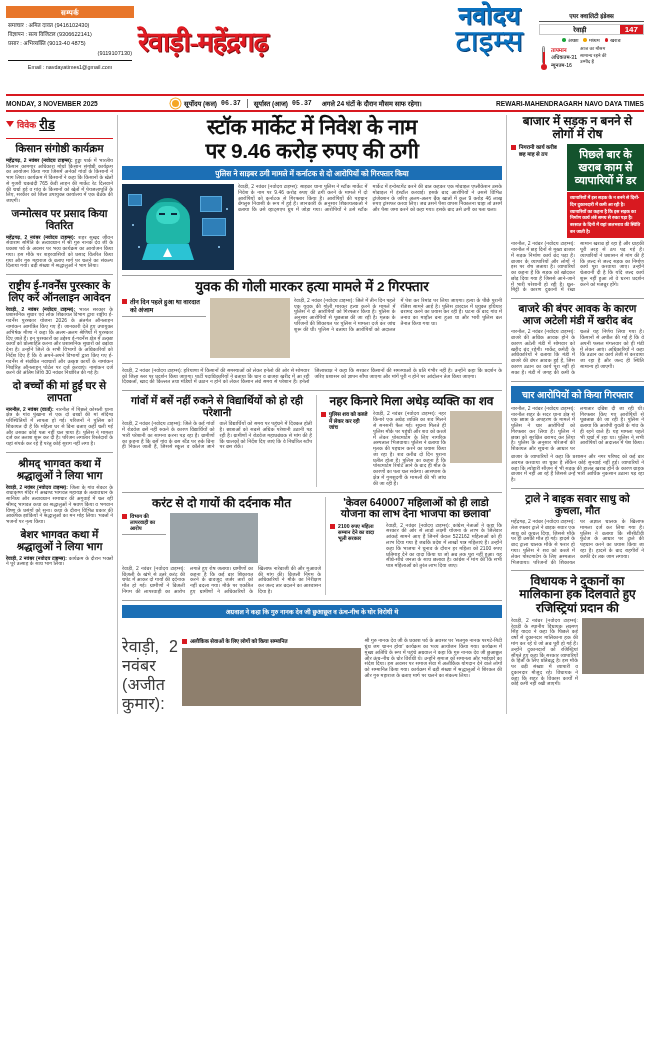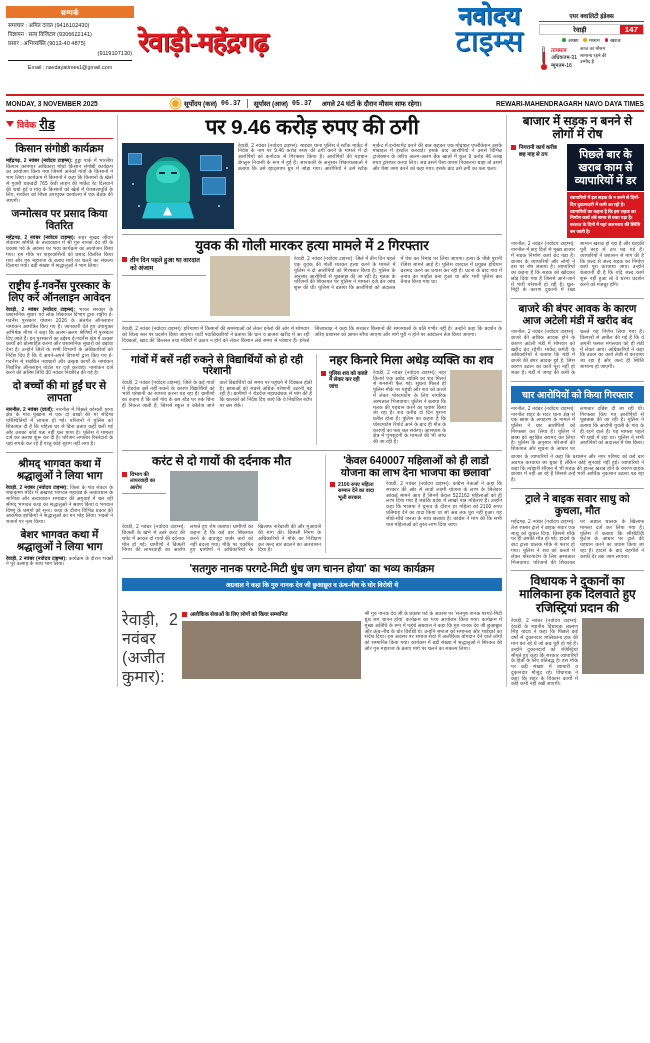--- a/index.html
+++ b/index.html
@@ -127,21 +127,21 @@
   .stockimg .star{ position:absolute; width:2px;height:2px;background:#9fd8ff;border-radius:50%;}
   .mtext{ flex:1; font-size:4.9px; columns:2; column-gap:5px; }
   .sec-rule{ height:1px; background:#9d9d9d; margin:5px 0 4px; }
   .sec-h{ font-weight:bold; text-align:center; color:#111; line-height:1.1; } .h-lg{ font-size:13.5px;text-align:center; } .h-md{ font-size:12px; }
   .h-sm{ font-size:10.5px; }
   .cols2{ columns:2; column-gap:5px; font-size:4.9px; margin-top:3px;}
   .cols3{ columns:3; column-gap:5px; font-size:4.9px; margin-top:3px;}
   .bullet{ display:flex; gap:3px; font-size:6.4px; font-weight:bold; color:#111;
            line-height:1.2; margin-bottom:3px;}
   .bullet .sq{ width:5px;height:5px;background:#d81920; flex:none; margin-top:1px;}
-  .redbox{ background:#0f172a; color:#fff; font-weight:bold; text-align:center;
+  .redbox{ background:#14532d; color:#fff; font-weight:bold; text-align:center;
            font-size:11px; line-height:1.18; padding:4px 3px; }
   .bluebox{ background:#1c6fb5; color:#fff; font-weight:bold; text-align:center;
            font-size:9.5px; line-height:1.18; padding:3px; }
   .photo{ background:#b9b2a6; position:relative; overflow:hidden; }
 
   
   .rbox-red{ background:#d81920; color:#fff; font-weight:bold; font-size:4.6px;
              padding:3px; line-height:1.45; }
 
   
@@ -266,21 +266,23 @@
         <div class="lh">बेशर भागवत कथा में श्रद्धालुओं ने लिया भाग</div>
         <div class="lbody blur"><span class="lead">रेवाड़ी, 2 नवंबर (नवोदय टाइम्स):</span> <span>कार्यक्रम के दौरान भक्तों ने पूरे उत्साह के साथ भाग लिया।</span></div>
       </div>
     </div>
 
     <div class="vrule"></div>
 
     <div class="col-main">
 
       <div>
+        <div class="mainhead">स्टॉक मार्केट में निवेश के नाम</div>
         <div class="mainhead">पर 9.46 करोड़ रुपए की ठगी</div>
+        <div class="subbar">पुलिस ने साइबर ठगी मामले में कर्नाटक से दो आरोपियों को गिरफ्तार किया</div>
         <div class="lead-grid">
           <div class="stockimg">
             <div class="star" style="left:10px;top:40px"></div>
               <div class="star" style="left:16px;top:62px"></div>
             <div class="star" style="left:96px;top:62px"></div>
               <div class="star" style="left:104px;top:24px"></div>
             <div class="w3 win"></div>
               <div class="w1 win"></div>
               <div class="w2 win"></div>
             <div class="hood"></div>
@@ -369,21 +371,20 @@
                 </div>
             </div>
             <div class="blur" style="flex:1;font-size:4.9px"><span class="lead">रेवाड़ी, 2 नवंबर (नवोदय टाइम्स):</span> <span>कांग्रेस नेताओं ने कहा कि सरकार की ओर से लाडो लक्ष्मी योजना के लाभ के जिलेवार आंकड़े सामने आए हैं जिनमें केवल 522162 महिलाओं को ही लाभ दिया गया है जबकि प्रदेश में लाखों पात्र महिलाएं हैं। उन्होंने कहा कि भाजपा ने चुनाव के दौरान हर महिला को 2100 रुपए प्रतिमाह देने का वादा किया था जो अब तक पूरा नहीं हुआ। यह सीधे-सीधे जनता के साथ छलावा है। कांग्रेस ने मांग की कि सभी पात्र महिलाओं को तुरंत लाभ दिया जाए।</span></div>
           </div>
         </div>
       </div>
 
       <div class="sec-rule"></div>
 
       <div>
-        <div class="sec-h h-sm">'सतगुरु नानक परगटे-मिटी धुंध जग चानन होया' का भव्य कार्यक्रम</div>
         <div class="bluebox" style="margin-top:3px;font-size:6.4px">अग्रवाल ने कहा कि गुरु नानक देव जी छुआछूत व ऊंच-नीच के घोर विरोधी थे</div>
         <div class="flex gap4" style="margin-top:20px">
           <div style="width:56px;flex:none" class="blur"><span class="lead">रेवाड़ी, 2 नवंबर (अजीत कुमार):</span></div>
           <div style="flex:1.3">
             <div class="bullet" style="font-size:5.4px">
                 <i class="sq"></i>
                 <span>अलौकिक सेवाओं के लिए लोगों को किया सम्मानित</span>
               </div>
             <div class="photo" style="width:100%;height:58px;background:#8e7f6d"></div>
           </div>

